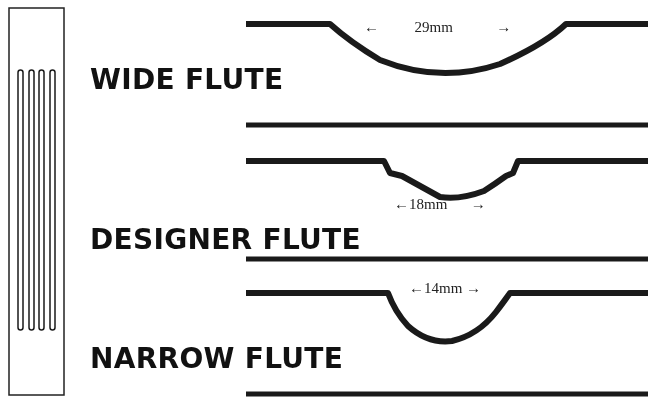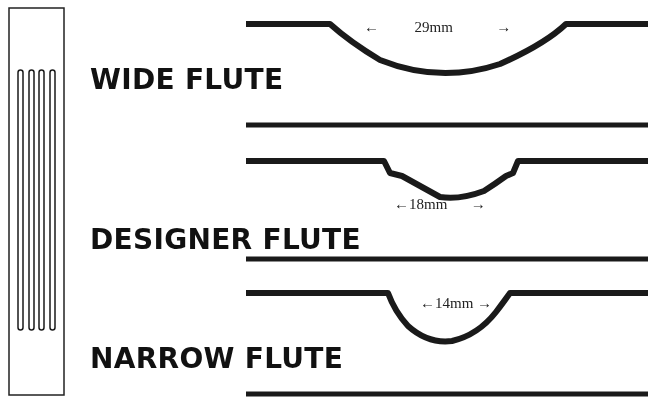--- a/index.html
+++ b/index.html
@@ -59,16 +59,16 @@
   <span style="display:inline-block; width:36px;"></span>
   <span>→</span>
 </div>
 
 <div class="dim" style="left:394px; top:160px;margin-top:36px;">
   <span>←</span><span>18mm</span>
   <span style="display:inline-block; width:16px;"></span>
   <span>→</span>
 </div>
 
-<div class="dim" style="left:420px; top:280px;margin-top:15px;">
+<div class="dim" style="left:409px; top:280px;">
   <span>←</span><span>14mm</span>
   <span>→</span>
 </div>
 
 </body></html>

